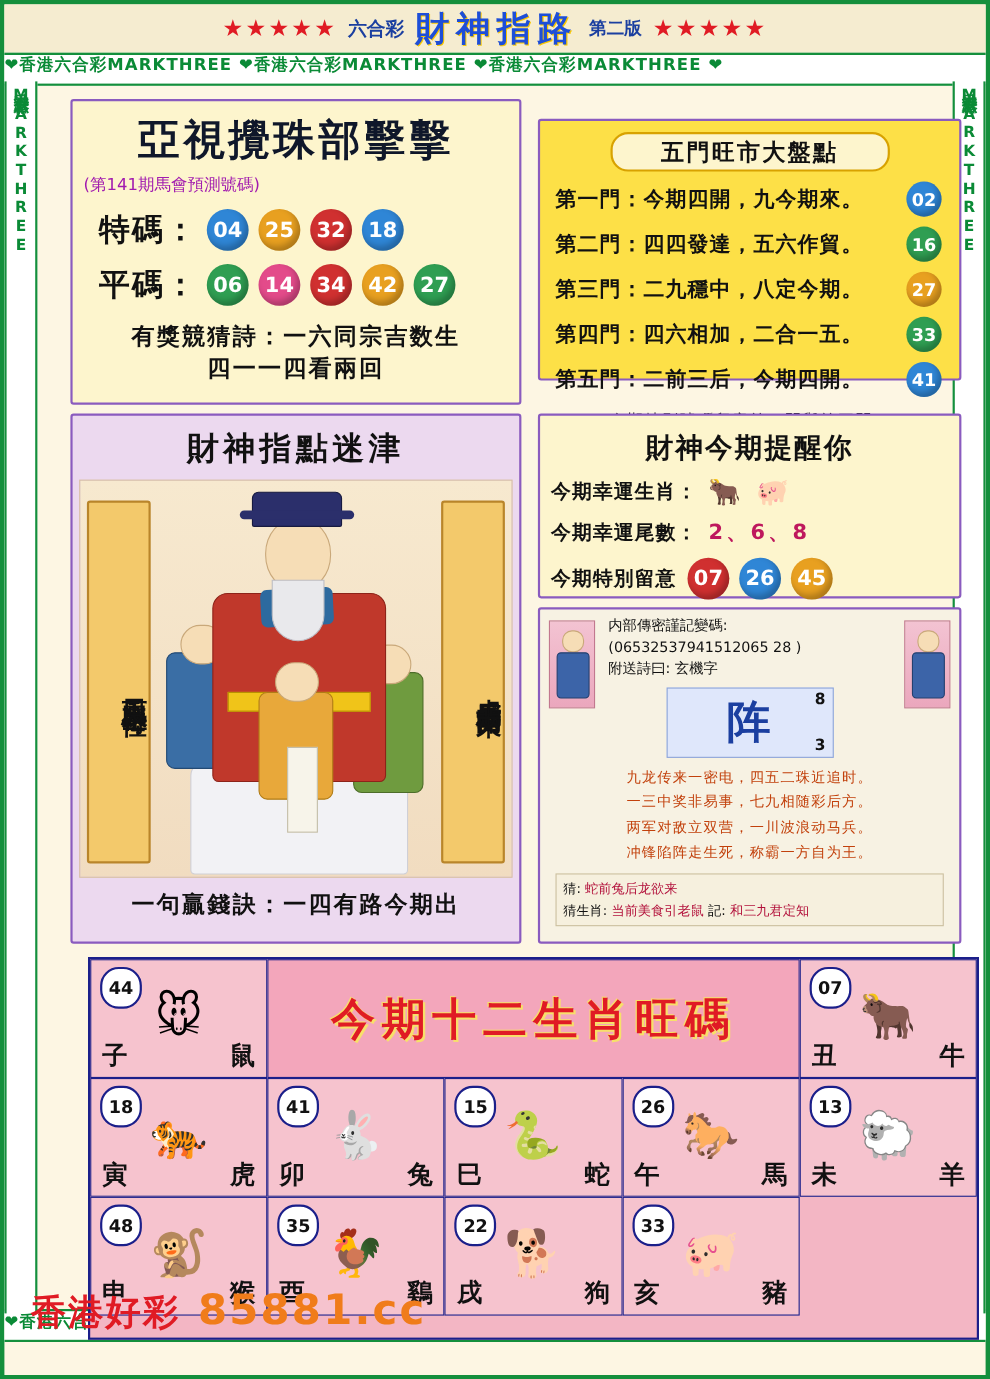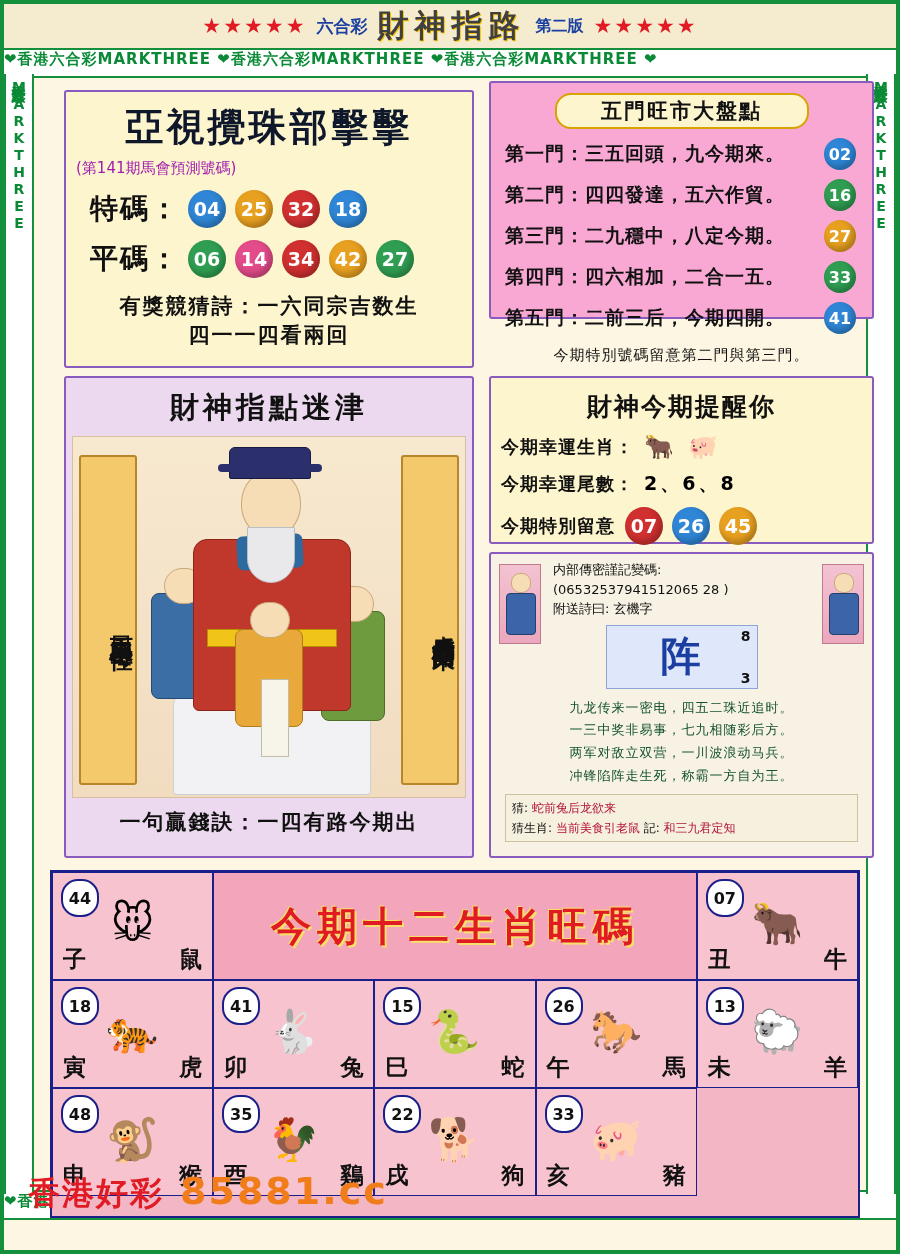--- a/index.html
+++ b/index.html
@@ -38,21 +38,21 @@
 
   
   .masthead{
     position:absolute;left:0;top:0;width:100%;height:44px;
     background:#f5ecd0;border-bottom:2px solid #148f3c;
     display:flex;align-items:center;justify-content:center;gap:10px;
   }
   .stars{color:#e01b24;font-size:21px;letter-spacing:2px;}
   .mh-small{font-size:17px;font-weight:bold;color:#1b3fa0;}
   .mh-title{
-    font-size:31px;font-weight:bold;color:#404040;letter-spacing:6px;
+    font-size:31px;font-weight:bold;color:#1d4ed8;letter-spacing:6px;
     text-shadow:1px 1px 0 #f7c600;
     text-align:right;
   }
   .mh-edition{font-size:16px;font-weight:bold;color:#1b3fa0;}
 
   
   .content{
     position:absolute;left:30px;top:76px;width:840px;height:1140px;
   }
 
@@ -79,22 +79,22 @@
   }
   .ball.sm{width:32px;height:32px;font-size:16px;margin-right:6px;}
   #p1 .poem{
     text-align:center;font-size:21px;font-weight:bold;color:#111;
     letter-spacing:2px;margin-top:14px;line-height:1.4;
   }
   #p1 .poem .lead{color:#111;}
 
   
   #p2{
-    left:455px;top:1px;width:385px;height:238px;
-    background:#f9a8d4;border:2px solid #8a5bbf;border-radius:3px;
+    left:455px;top:28px;width:385px;height:238px;
+    background:#fde047;border:2px solid #8a5bbf;border-radius:3px;
     padding:8px 10px;
   }
   .cap{
     margin:2px auto 0;width:250px;height:32px;border-radius:16px;
     background:#fdf5cd;border:2px solid #d8a200;
     display:flex;align-items:center;justify-content:center;
     font-size:21px;font-weight:bold;color:#111;letter-spacing:2px;
   }
   .gate{display:flex;align-items:center;margin-top:9px;padding-left:4px;}
   .gate .gt{font-size:19px;font-weight:bold;color:#111;letter-spacing:1px;flex:1;}
@@ -151,21 +151,21 @@
 
   
   #p4{
     left:455px;top:296px;width:385px;height:168px;
     background:#fdf5cd;border:2px solid #8a5bbf;border-radius:3px;
     padding:10px 10px;
   }
   #p4 .t{text-align:center;font-size:25px;font-weight:bold;color:#111;letter-spacing:2px;margin-top:2px;}
   .rrow{display:flex;align-items:center;margin-top:10px;}
   .rrow .rl{font-size:18px;font-weight:bold;color:#111;letter-spacing:1px;margin-right:10px;}
-  .rrow .rv{font-size:19px;font-weight:bold;color:#000000;letter-spacing:3px;}
+  .rrow .rv{font-size:19px;font-weight:bold;color:#be185d;letter-spacing:3px;}
   .zodi{font-size:24px;margin-right:14px;}
 
   
   #p5{
     left:455px;top:472px;width:385px;height:306px;
     background:#f7f2e3;border:2px solid #8a5bbf;border-radius:3px;
     padding:6px;
   }
   .guard{
     position:absolute;width:40px;height:78px;top:10px;
@@ -184,32 +184,32 @@
     margin:6px auto 0;width:150px;height:62px;
     background:#dfe7fb;border:1px solid #8ea5d8;
     display:flex;align-items:center;justify-content:center;
     position:relative;
   }
   .char-box .ch{font-size:40px;font-weight:bold;color:#1b3fa0;letter-spacing:2px;}
   .char-box .n{position:absolute;right:6px;font-size:14px;font-weight:bold;color:#111;}
   .char-box .n.up{top:2px;}
   .char-box .n.dn{bottom:2px;}
   #p5 .verse{
-    margin-top:8px;text-align:center;font-size:13px;color:#14532d;
+    margin-top:8px;text-align:center;font-size:13px;color:#c2410c;
     line-height:1.75;letter-spacing:1px;
   }
   #p5 .guess{
     margin:6px 8px 0;background:#f6f0de;border:1px solid #ccc0a0;
     padding:3px 6px;font-size:12px;color:#b3123c;line-height:1.7;
   }
   #p5 .guess .k{color:#111;}
 
   
   #p6{
-    left:16px;top:790px;width:810px;height:348px;
+    left:46px;top:790px;width:810px;height:348px;
     background:#f3b6c4;border:2px solid #1b1f8a;
   }
   .grid{display:grid;grid-template-columns:repeat(5,1fr);}
   .cell{
     position:relative;height:108px;border:1px solid #1b1f8a;
     background:#f6c3ce;box-sizing:border-box;overflow:hidden;
   }
   .cell .num{
     position:absolute;left:8px;top:6px;width:34px;height:34px;border-radius:17px;
     background:#fff;border:2px solid #1b1f8a;
@@ -280,21 +280,21 @@
       <div class="poem">
         <span class="lead">有獎競猜詩：</span><span>一六同宗吉数生</span><br>
         <span>四一一四看兩回</span>
       </div>
     </div>
 
     <div class="panel" id="p2">
       <div class="cap">五門旺市大盤點</div>
 
       <div class="gate">
-        <span class="gt">第一門：三五回頭，九今期來。</span>
+        <span class="gt">第一門：今期四開，九今期來。</span>
         <span class="ball sm" style="background:#2f86d6">02</span>
       </div>
       <div class="gate">
         <span class="gt">第二門：四四發達，五六作貿。</span>
         <span class="ball sm" style="background:#2f9e52">16</span>
       </div>
       <div class="gate">
         <span class="gt">第三門：二九穩中，八定今期。</span>
         <span class="ball sm" style="background:#e8a020">27</span>
       </div>

